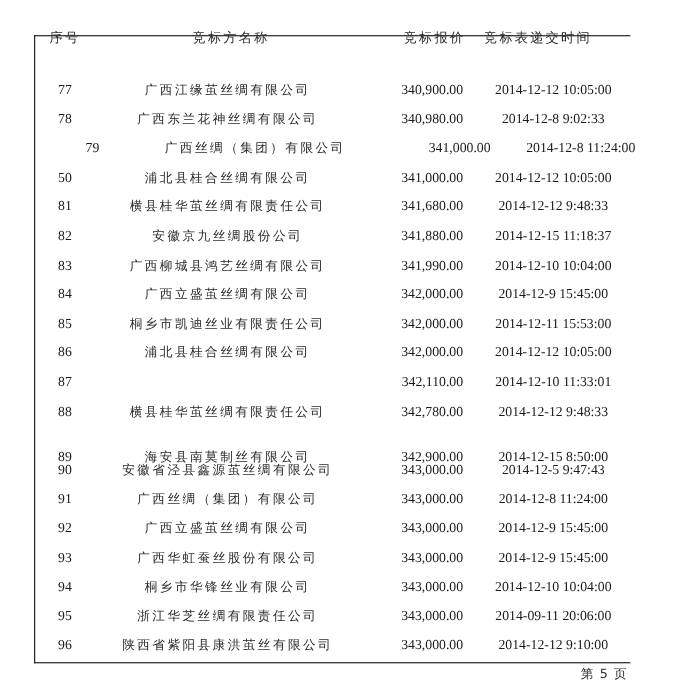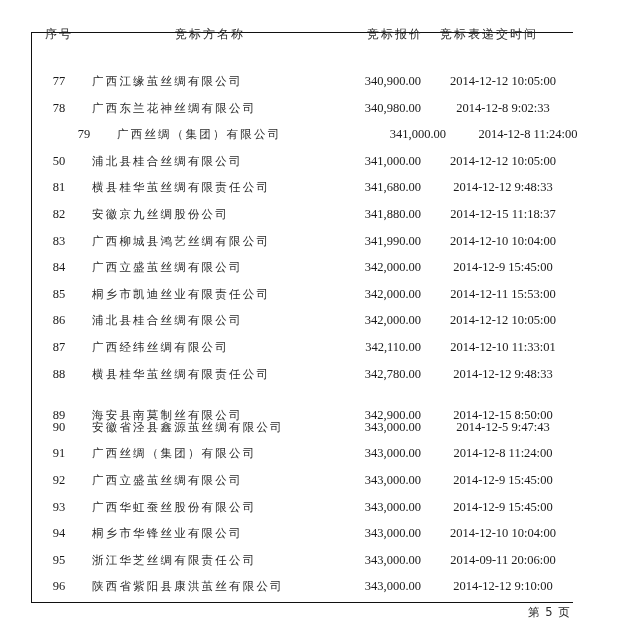--- a/index.html
+++ b/index.html
@@ -3,21 +3,21 @@
   <meta charset="utf-8">
   <style>
     html, body { margin: 0; padding: 0; background: #ffffff; }
     body { width: 634px; height: 624px; position: relative; overflow: hidden;
            font-family: "DejaVu Serif", "Liberation Serif", serif; color: #1a1a1a; }
     .frame { position: absolute; left: 31px; top: 32px; width: 541px; height: 569px;
              border-top: 1px solid #111; border-left: 1px solid #111; border-bottom: 1px solid #111; }
     .row { position: absolute; left: 0; width: 634px; height: 26px; }
     .cell { position: absolute; top: 0; height: 26px; line-height: 26px; white-space: nowrap; }
     .c-no { left: 38px; width: 42px; text-align: center; font-family: "Liberation Serif", serif; font-size: 12.5px; }
-    .c-name { left: 92px; width: 230px; text-align: left; font-family: "DejaVu Sans", sans-serif; font-size: 11.5px; letter-spacing: 2.2px; color: #2a2a2a; }
+    .c-name { left: 92px; width: 230px; text-align: center; font-family: "DejaVu Sans", sans-serif; font-size: 11.5px; letter-spacing: 2.2px; color: #2a2a2a; }
     .c-price { left: 330px; width: 91px; text-align: right; font-family: "Liberation Serif", serif; font-size: 12.5px; }
     .c-time { left: 432px; width: 142px; text-align: center; font-family: "Liberation Serif", serif; font-size: 12.5px; }
     .hdr .cell { font-family: "DejaVu Sans", sans-serif; font-size: 12px; letter-spacing: 2px; color: #2a2a2a; }
     .hdr .c-name { left: 92px; width: 236px; text-align: center; }
     .hdr .c-price { left: 355px; width: 80px; text-align: center; }
     .hdr .c-time { left: 440px; width: 130px; text-align: left; }
     .footer { position: absolute; left: 528px; top: 603px; height: 18px; line-height: 18px;
               font-family: "DejaVu Sans", sans-serif; font-size: 11.5px; color: #2a2a2a; letter-spacing: 1px; }
   </style>
 </head>
@@ -88,21 +88,20 @@
       <span class="cell c-time">2014-12-11 15:53:00</span>
     </div>
     <div class="row" style="top: 307.4px;">
       <span class="cell c-no">86</span>
       <span class="cell c-name">浦北县桂合丝绸有限公司</span>
       <span class="cell c-price">342,000.00</span>
       <span class="cell c-time">2014-12-12 10:05:00</span>
     </div>
     <div class="row" style="top: 334px;">
       <span class="cell c-no">87</span>
-      <span class="cell c-name">广西经纬丝绸有限公司</span>
       <span class="cell c-price">342,110.00</span>
       <span class="cell c-time">2014-12-10 11:33:01</span>
     </div>
     <div class="row" style="top: 360.6px;">
       <span class="cell c-no">88</span>
       <span class="cell c-name">横县桂华茧丝绸有限责任公司</span>
       <span class="cell c-price">342,780.00</span>
       <span class="cell c-time">2014-12-12 9:48:33</span>
     </div>
     <div class="row" style="top: 402px; padding-left: 30px;">

